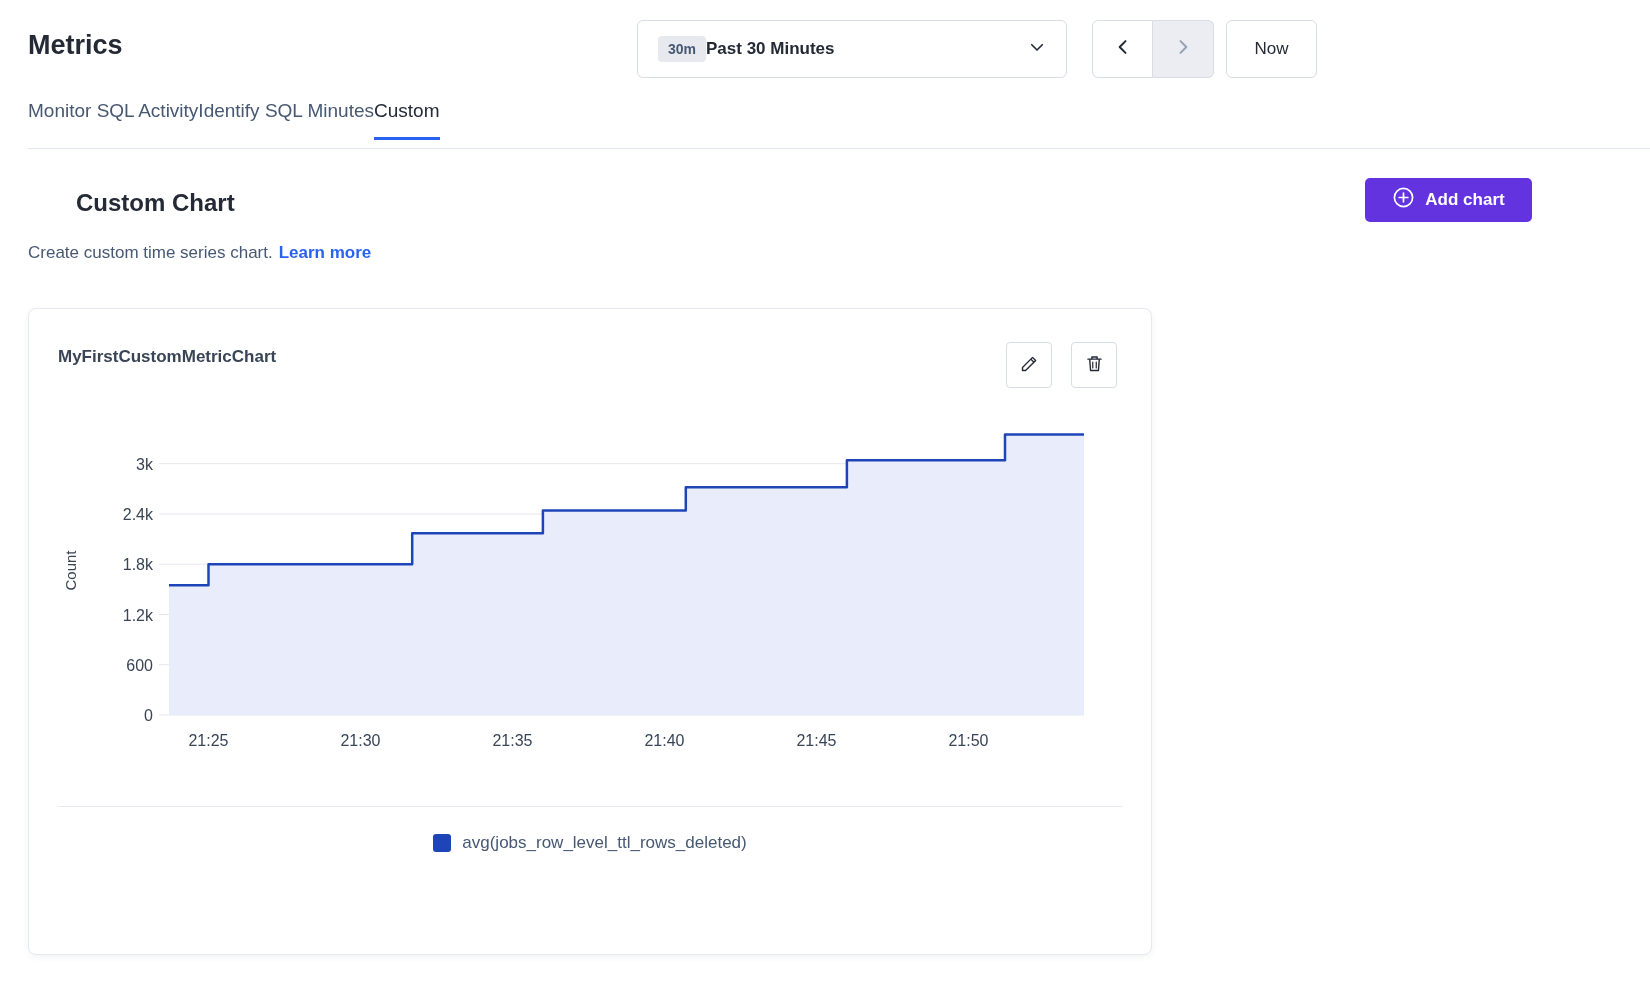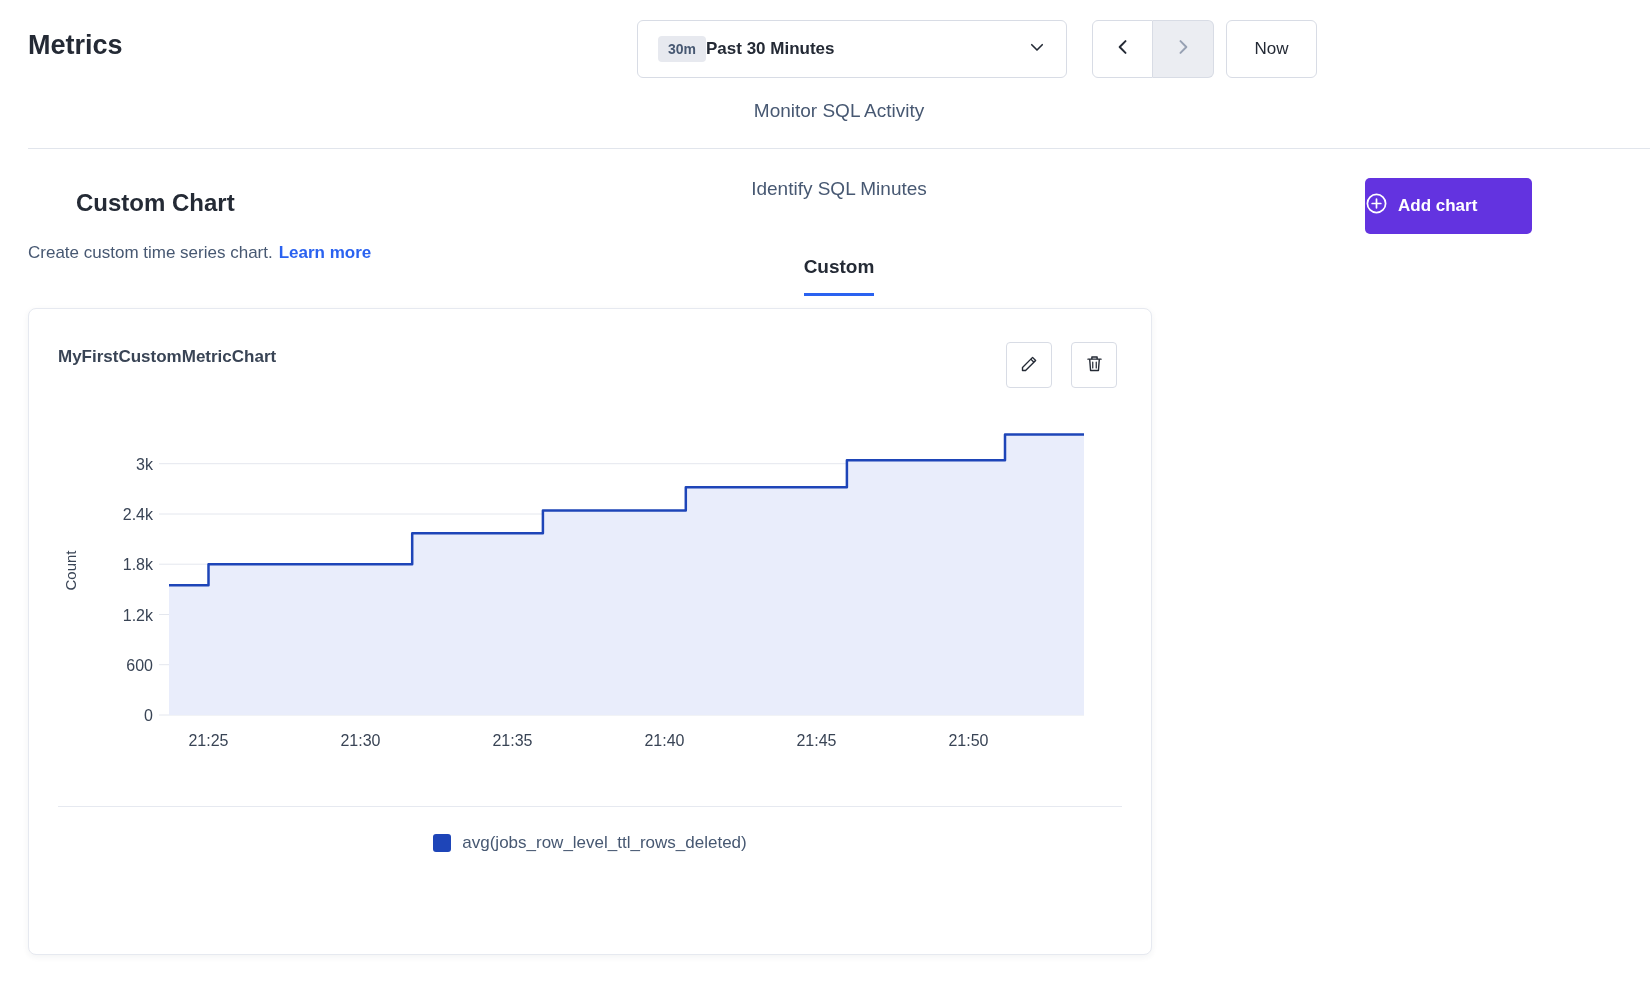--- a/index.html
+++ b/index.html
@@ -23,33 +23,33 @@
   .pager-btn.prev { border-radius:6px 0 0 6px; }
   .pager-btn.next { border-radius:0 6px 6px 0; border-left:none; background:#ebedf2; }
 
   .now-btn { position:absolute; left:1226px; top:20px; width:91px; height:58px;
     border:1px solid #d8dce5; border-radius:6px; background:#fff; font-size:17px; font-weight:500;
     color:#242a35; display:flex; align-items:center; justify-content:center; cursor:pointer;
     font-family:"Liberation Sans", sans-serif; }
 
   
   .tabs { position:absolute; left:28px; right:0; top:100px; height:49px;
-    border-bottom:1px solid #e1e5ec; display:flex; gap:40px; align-items:center;flex-direction:column; }
+    border-bottom:1px solid #e1e5ec; display:flex; align-items:flex-start; }
   .tab { font-size:19px; color:#475872; padding-bottom:15px; cursor:pointer;
     border-bottom:3px solid transparent; margin-bottom:-2px; }
-  .tab.active { color:#242a35; font-weight:700; border-bottom-color:#2a62f0; }
+  .tab.active { color:#242a35; font-weight:400; border-bottom-color:#2a62f0; }
 
   
   .section-title { position:absolute; left:28px; top:189px; font-size:24px; font-weight:700; color:#242a35;margin-left:48px; }
   .section-desc { position:absolute; left:28px; top:243px; font-size:17px; color:#475872; }
   .learn-more { color:#2a62f0; font-weight:600; text-decoration:none; cursor:pointer; margin-left:6px; }
 
-  .add-chart { position:absolute; left:1365px; top:178px; width:167px; height:56px;
+  .add-chart { position:absolute; left:1365px; top:178px; width:167px; height:44px;
     background:#6333e0; border:none; border-radius:5px; color:#fff; font-size:17px; font-weight:600;
-    display:flex; align-items:center; gap:10px; cursor:pointer;
+    display:flex; align-items:center; justify-content:center; gap:10px; cursor:pointer;
     font-family:"Liberation Sans", sans-serif; }
 
   
   .card { position:absolute; left:28px; top:308px; width:1124px; height:647px;
     background:#fff; border:1px solid #e6e9f0; border-radius:8px;
     box-shadow:0 2px 6px rgba(40,50,70,.06); }
   .card-title { position:absolute; left:29px; top:38px; font-size:17px; font-weight:700; color:#394455; }
   .icon-btn { position:absolute; top:33px; width:46px; height:46px; background:#fff;
     border:1px solid #d8dce5; border-radius:4px; display:flex; align-items:center; justify-content:center;
     cursor:pointer; }

